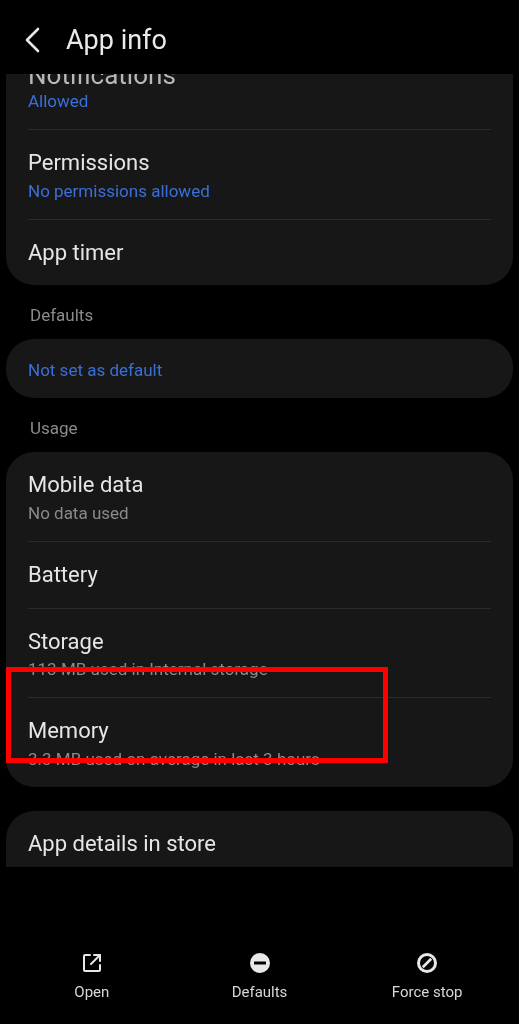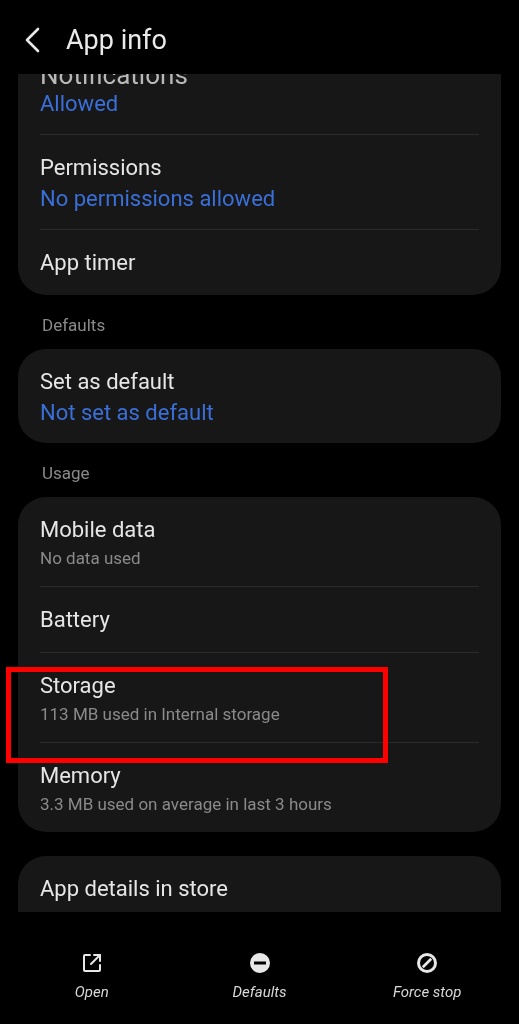--- a/index.html
+++ b/index.html
@@ -24,21 +24,21 @@
       display: flex;
       align-items: center;
       justify-content: center;
     }
     .header-title {
       font-size: 27px;
       font-weight: 400;
       color: #eaeaea;
     }
     .content {
-      padding: 0 18px;
+      padding: 0 6px;
     }
     .card {
       background: #171717;
       border-radius: 28px;
       overflow: hidden;
     }
     .row {
       padding: 18px 22px 18px 22px;
     }
     .row-partial-top {
@@ -62,21 +62,21 @@
       line-height: 1;
       margin-top: -12px;
       overflow: hidden;
     }
     .row-sub {
       font-size: 17px;
       color: #8a8a8a;
       margin-top: 3px;
     }
     .row-sub-blue {
-      font-size: 22px;
+      font-size: 17px;
       color: #3a6fd8;
       margin-top: 3px;
     }
     .section-label {
       font-size: 17px;
       color: #8a8a8a;
       padding: 20px 24px 14px 24px;
     }
     .highlight {
       position: absolute;
@@ -95,21 +95,20 @@
       justify-content: space-around;
       align-items: center;
       padding: 0 8px 10px 8px;
     }
     .bottom-item {
       display: flex;
       flex-direction: column;
       align-items: center;
       gap: 7px;
       flex: 1;
-      font-style: italic;
     }
     .bottom-icon {
       width: 26px;
       height: 26px;
       display: flex;
       align-items: center;
       justify-content: center;
     }
     .bottom-label {
       font-size: 15px;
@@ -144,21 +143,20 @@
     <div class="divider"></div>
     <div class="row">
       <div class="row-title">App timer</div>
     </div>
   </div>
 
   <div class="section-label">Defaults</div>
 
   <div class="card">
     <div class="row">
-      <div class="row-title">Set as default</div>
       <div class="row-sub-blue">Not set as default</div>
     </div>
   </div>
 
   <div class="section-label">Usage</div>
 
   <div class="card">
     <div class="row">
       <div class="row-title">Mobile data</div>
       <div class="row-sub">No data used</div>

